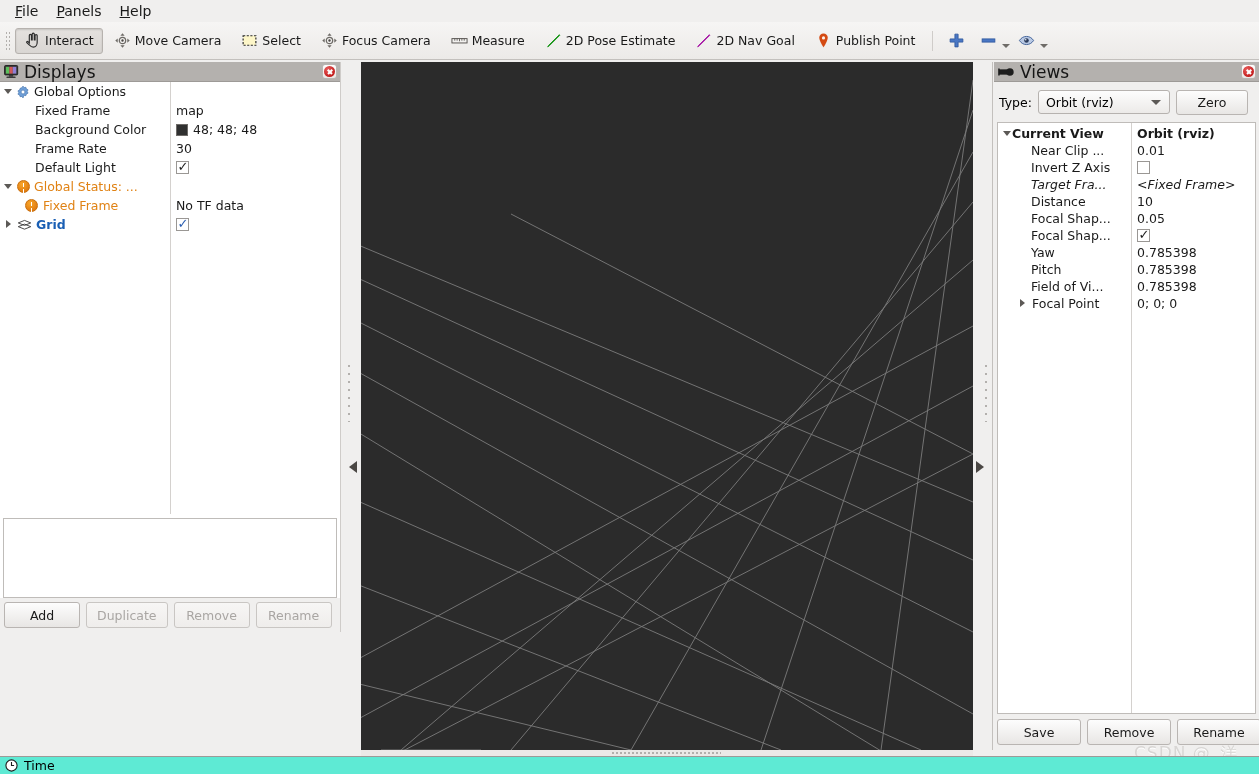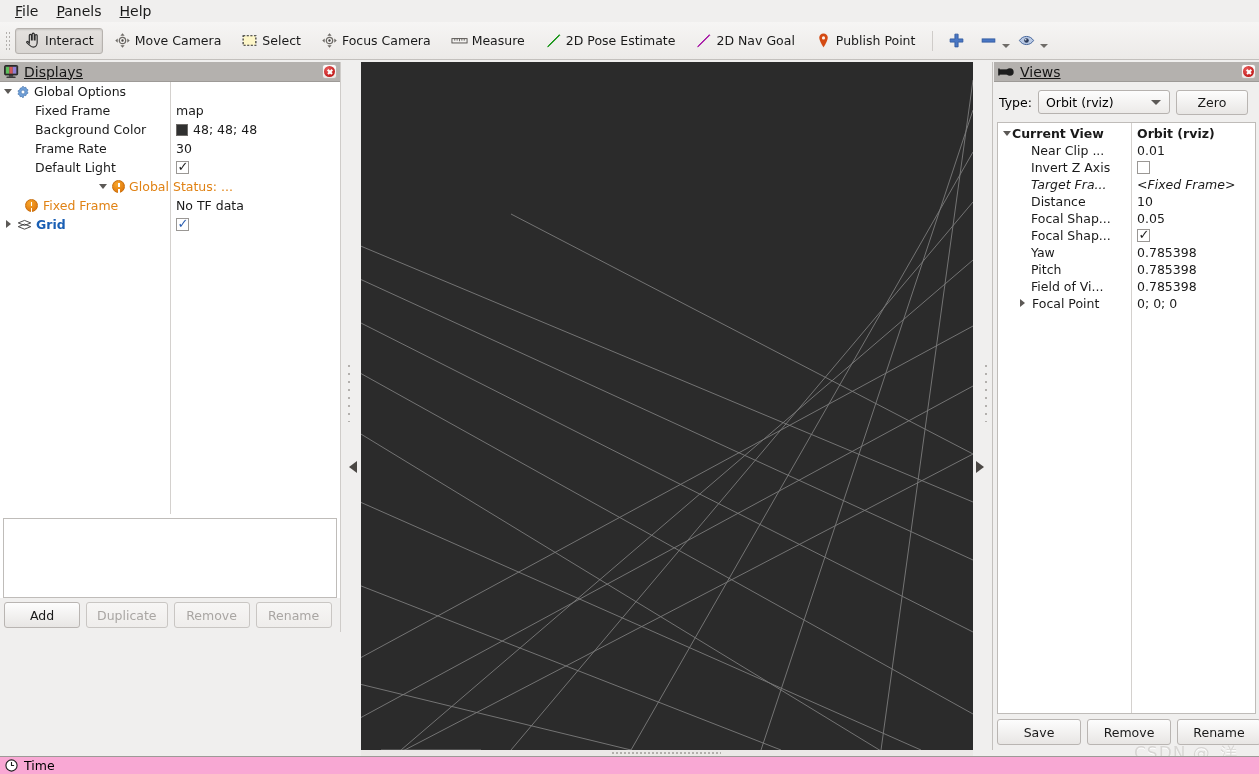--- a/index.html
+++ b/index.html
@@ -65,21 +65,21 @@
     border-top: 4px solid #6f6c68;
   }
 
   
   .panel-title {
     height: 20px; background: #b4b1ae;
     display: flex; align-items: center; padding: 0 3px 0 4px;
     border-bottom: 1px solid #9d9a97;
   }
   .panel-title .pt-label {
-    font-size: 14px; color: #151515; margin-left: 5px; flex: 1; text-decoration: underline;
+    font-size: 17px; color: #151515; margin-left: 5px; flex: 1;
   }
   .close-btn {
     width: 15px; height: 15px; border-radius: 3px;
     background: linear-gradient(#fdfdfd,#e9e7e5);
     border: 1px solid #b9b5b2;
     display: flex; align-items: center; justify-content: center;
     cursor: default;
   }
   .close-dot {
     width: 11px; height: 11px; border-radius: 50%;
@@ -258,21 +258,21 @@
     display:flex; align-items:center; white-space: nowrap;
   }
   #views-btns {
     height: 36px; display: flex; align-items: center; gap: 6px;
     padding: 0 3px;
   }
 
   
   #timebar {
     position: absolute; left: 0; top: 756px; width: 1259px; height: 18px;
-    background: #f9a8d4; display: flex; align-items: center; padding-left: 5px;
+    background: #5eead4; display: flex; align-items: center; padding-left: 5px;
     border-top: 1px solid #9d9a97;
   }
   #timebar .t-text { font-size: 12.5px; margin-left: 6px; }
 
   
   #watermark {
     position: absolute; left: 1134px; top: 742px;
     font-size: 17px; color: #d8d6d4; font-family: "DejaVu Sans", sans-serif;
     letter-spacing: 1px; pointer-events: none;
     text-shadow: 0 1px 0 #fff;
@@ -426,21 +426,21 @@
         <span class="t-val">30</span>
       </div>
 
       <div class="trow" style="padding-left: 35px; top: 76px; position: absolute; left: 0px; right: 0px;">
         <span class="t-label">Default Light</span>
         <span class="t-val">
           <span class="chk on"></span>
         </span>
       </div>
 
-      <div class="trow" style="padding-left: 4px; top: 95px; position: absolute; left: 0px; right: 12px; justify-content: center;">
+      <div class="trow" style="padding-left: 4px; top: 95px; position: absolute; left: 0px; right: 12px;">
         <span class="tw-arrow down"></span>
         <span class="warn-icon" style="margin:0 4px 0 4px"></span>
         <span class="t-label warn">Global Status: ...</span>
       </div>
 
       <div class="trow" style="padding-left: 25px; top: 114px; position: absolute; left: 0px; right: 0px;">
         <span class="warn-icon" style="margin-right:5px"></span>
         <span class="t-label warn">Fixed Frame</span>
         <span class="t-val">No TF data</span>
       </div>

